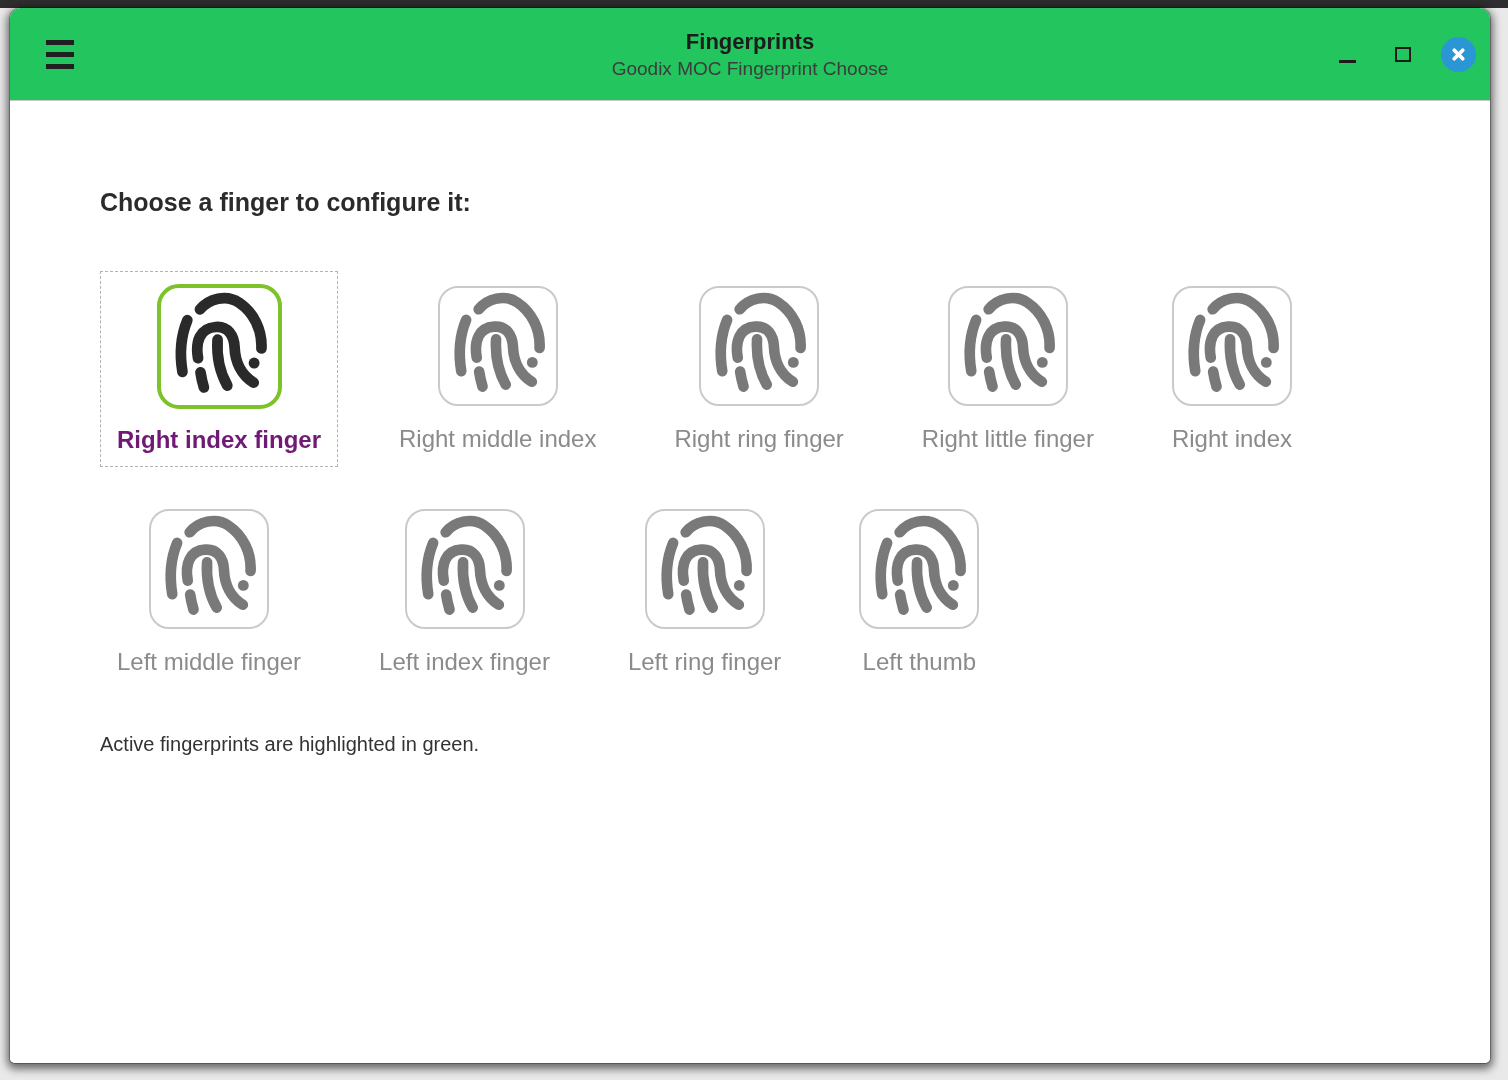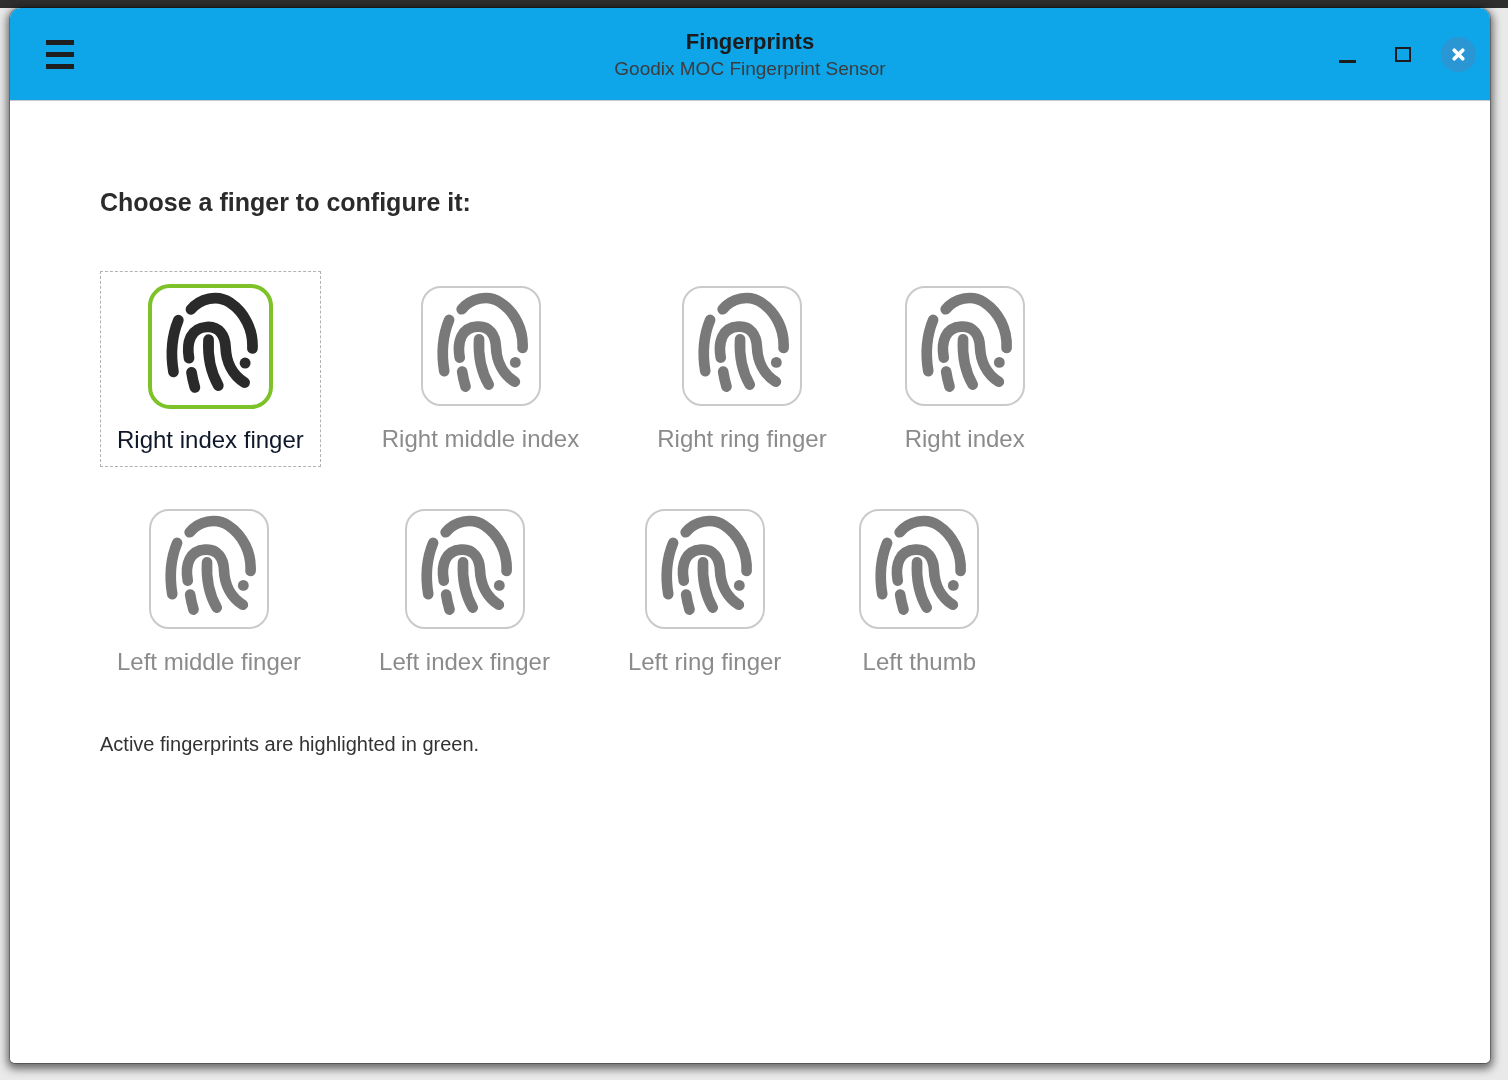--- a/index.html
+++ b/index.html
@@ -14,21 +14,21 @@
     position:absolute; left:10px; top:8px; width:1480px; height:1055px;
     background:#ffffff;
     border-radius:11px 11px 5px 5px;
     box-shadow:0 3px 9px 3px rgba(0,0,0,.55), 0 0 0 1px rgba(0,0,0,.28);
     overflow:hidden;
     display:flex; flex-direction:column;
   }
   
   .titlebar {
     position:relative; height:93px; flex:0 0 93px;
-    background:#0ea5e9;
+    background:#22c55e;
     border-bottom:1px solid #c9c9c9;
     display:flex; align-items:center;
   }
   .menu-btn {
     margin-left:36px; width:48px; height:48px;
     background:transparent; border:none; cursor:pointer;
     display:flex; flex-direction:column; justify-content:center; gap:7px;
   }
   .menu-btn .bar { width:28px; height:5px; background:#1f1f1f; }
   .title-block {
@@ -71,21 +71,21 @@
   .finger-cell.selected .finger-box {
     width:125px; height:125px; margin:-2px 0;
     border:4px solid #7cc228; border-radius:22px;
     color:#2a2a2a;
   }
   .fp-svg { width:100%; height:100%; display:block; }
   .finger-label {
     margin-top:18px; font-size:24px; color:#8b8b8b; white-space:nowrap;
     line-height:29px;
   }
-  .finger-cell.selected .finger-label { font-weight:normal; color:#0f172a; }
+  .finger-cell.selected .finger-label { font-weight:bold; color:#701a75; }
   .note { font-size:20px; color:#333333; margin-top:44px; }
   .hidden-defs { position:absolute; width:0; height:0; overflow:hidden; }
 </style>
 </head>
 <body>
 
 <svg class="hidden-defs" xmlns="http://www.w3.org/2000/svg">
   <symbol id="fp-icon" viewBox="0 0 120 120">
     <g fill="none" stroke="currentColor" stroke-width="11" stroke-linecap="round">
       <path d="M27,33 C20,50 19,68 22,86"></path>
@@ -102,21 +102,21 @@
   <div class="window">
 
     <header class="titlebar">
       <button class="menu-btn">
         <span class="bar"></span>
         <span class="bar"></span>
         <span class="bar"></span>
       </button>
       <div class="title-block">
         <div class="win-title">Fingerprints</div>
-        <div class="win-subtitle">Goodix MOC Fingerprint Sensor</div>
+        <div class="win-subtitle">Goodix MOC Fingerprint Choose</div>
       </div>
       <div class="win-controls">
         <button class="ctl ctl-min">
           <span class="glyph"></span>
         </button>
         <button class="ctl ctl-max">
           <span class="glyph"></span>
         </button>
         <button class="ctl-close">
           <svg width="17" height="17" viewBox="0 0 20 20">
@@ -153,20 +153,28 @@
               </svg>
           </div>
           <div class="finger-label">Right ring finger</div>
         </div>
         <div class="finger-cell">
           <div class="finger-box">
             <svg class="fp-svg" viewBox="0 0 120 120">
                 <use href="#fp-icon"></use>
               </svg>
           </div>
+          <div class="finger-label">Right little finger</div>
+        </div>
+        <div class="finger-cell">
+          <div class="finger-box">
+            <svg class="fp-svg" viewBox="0 0 120 120">
+                <use href="#fp-icon"></use>
+              </svg>
+          </div>
           <div class="finger-label">Right index</div>
         </div>
       </div>
 
       <div class="finger-row">
         <div class="finger-cell">
           <div class="finger-box">
             <svg class="fp-svg" viewBox="0 0 120 120">
                 <use href="#fp-icon"></use>
               </svg>

